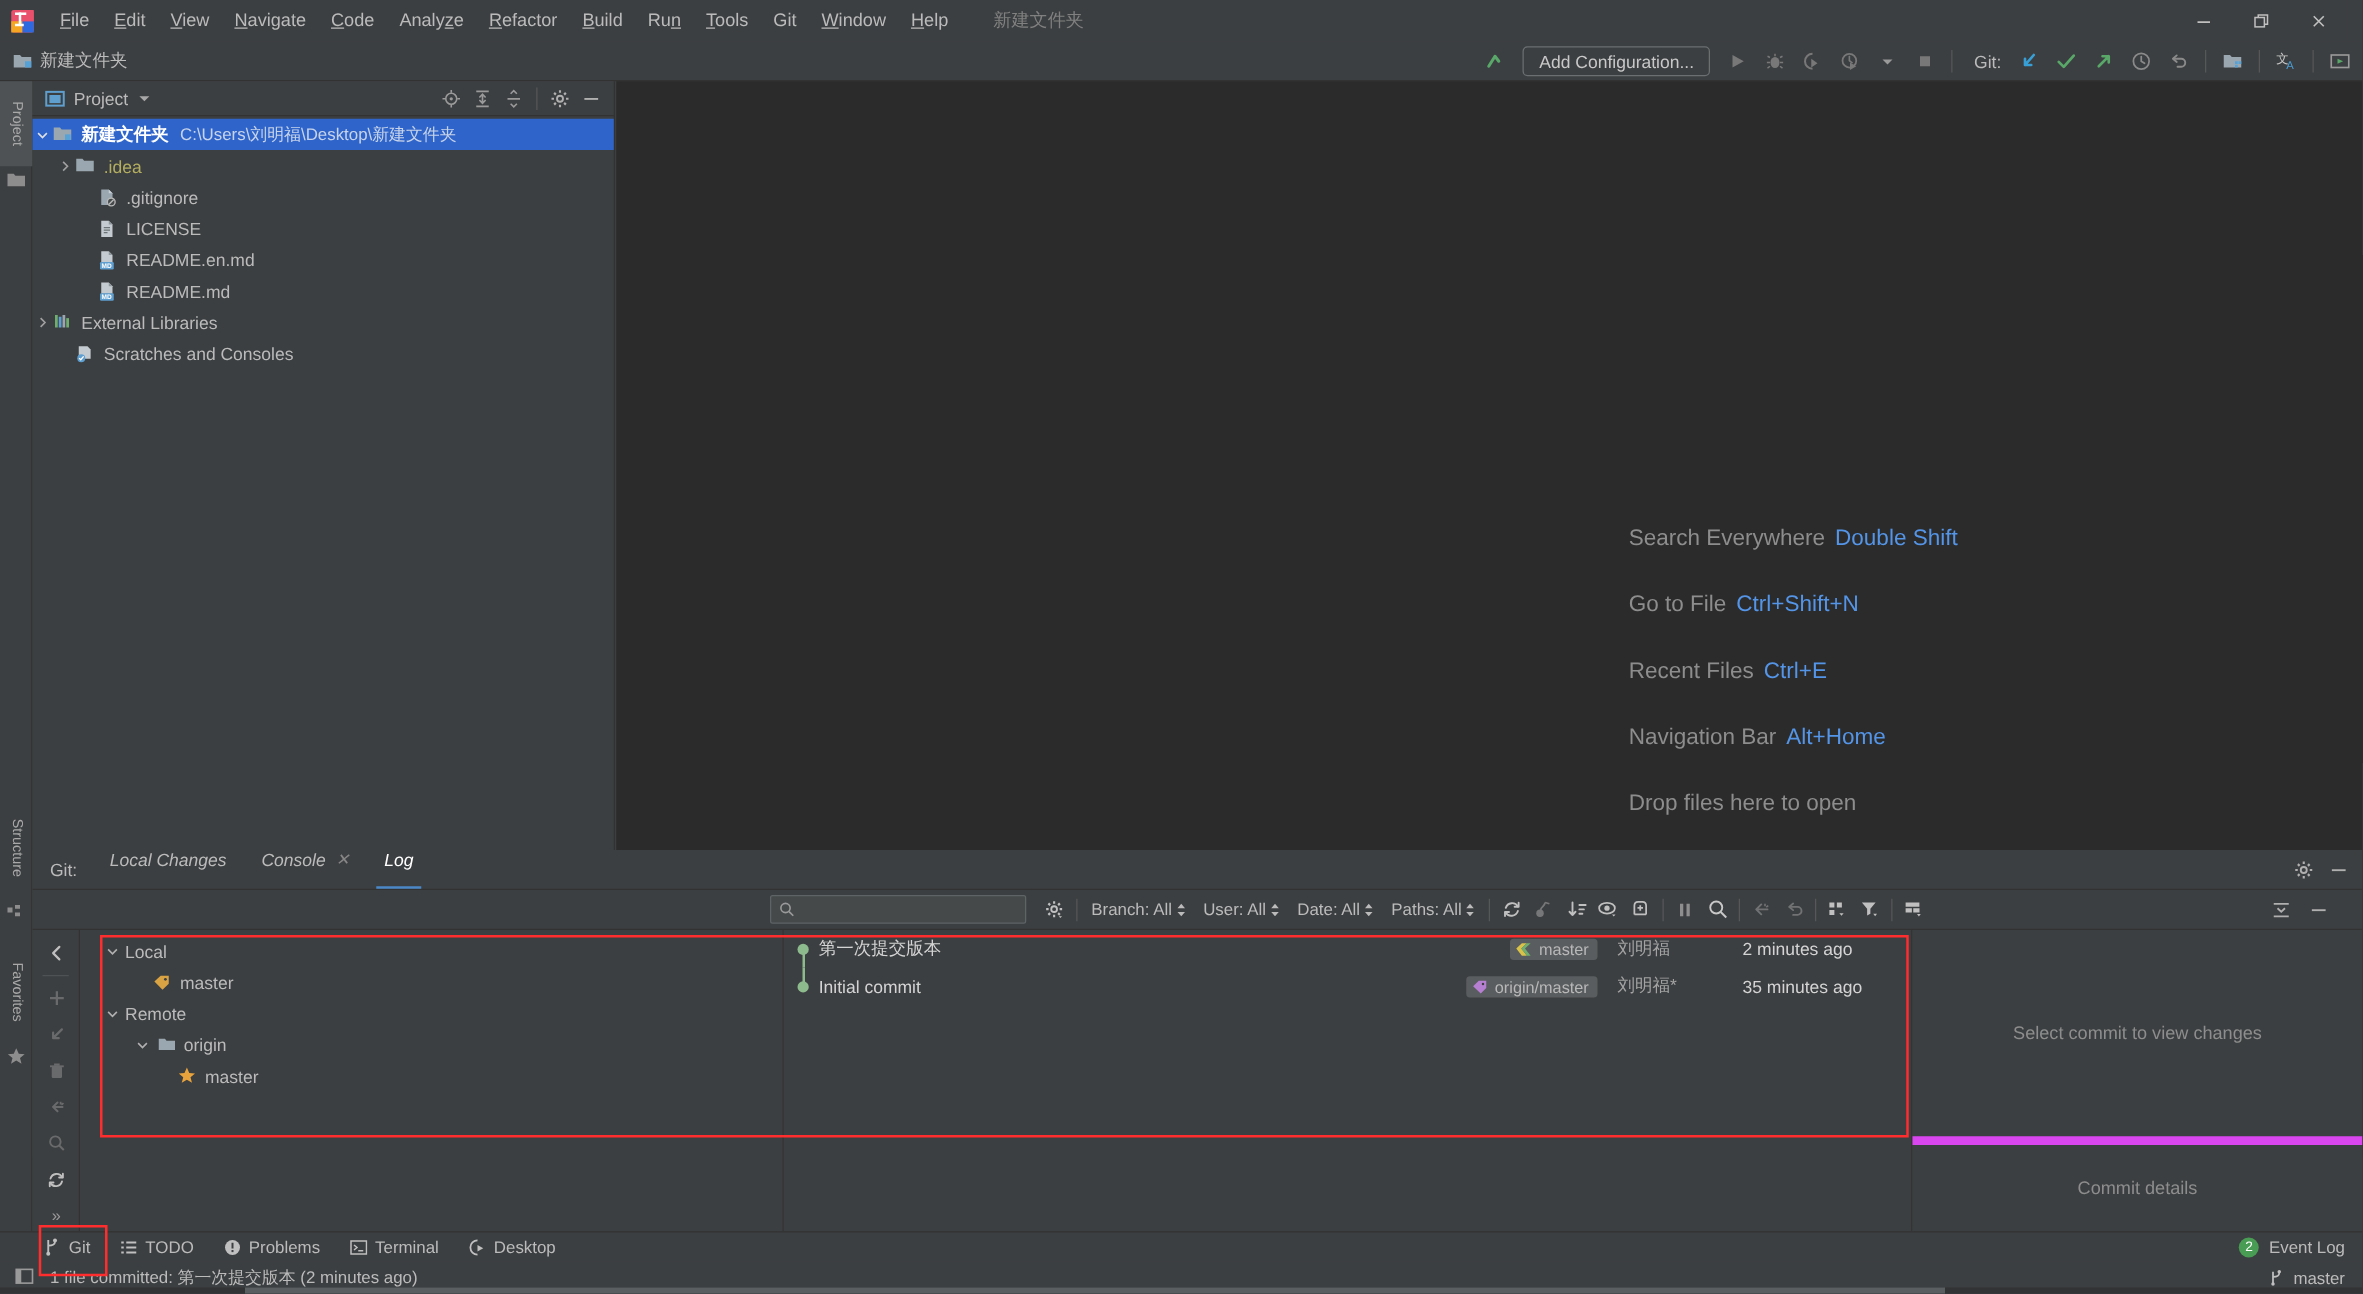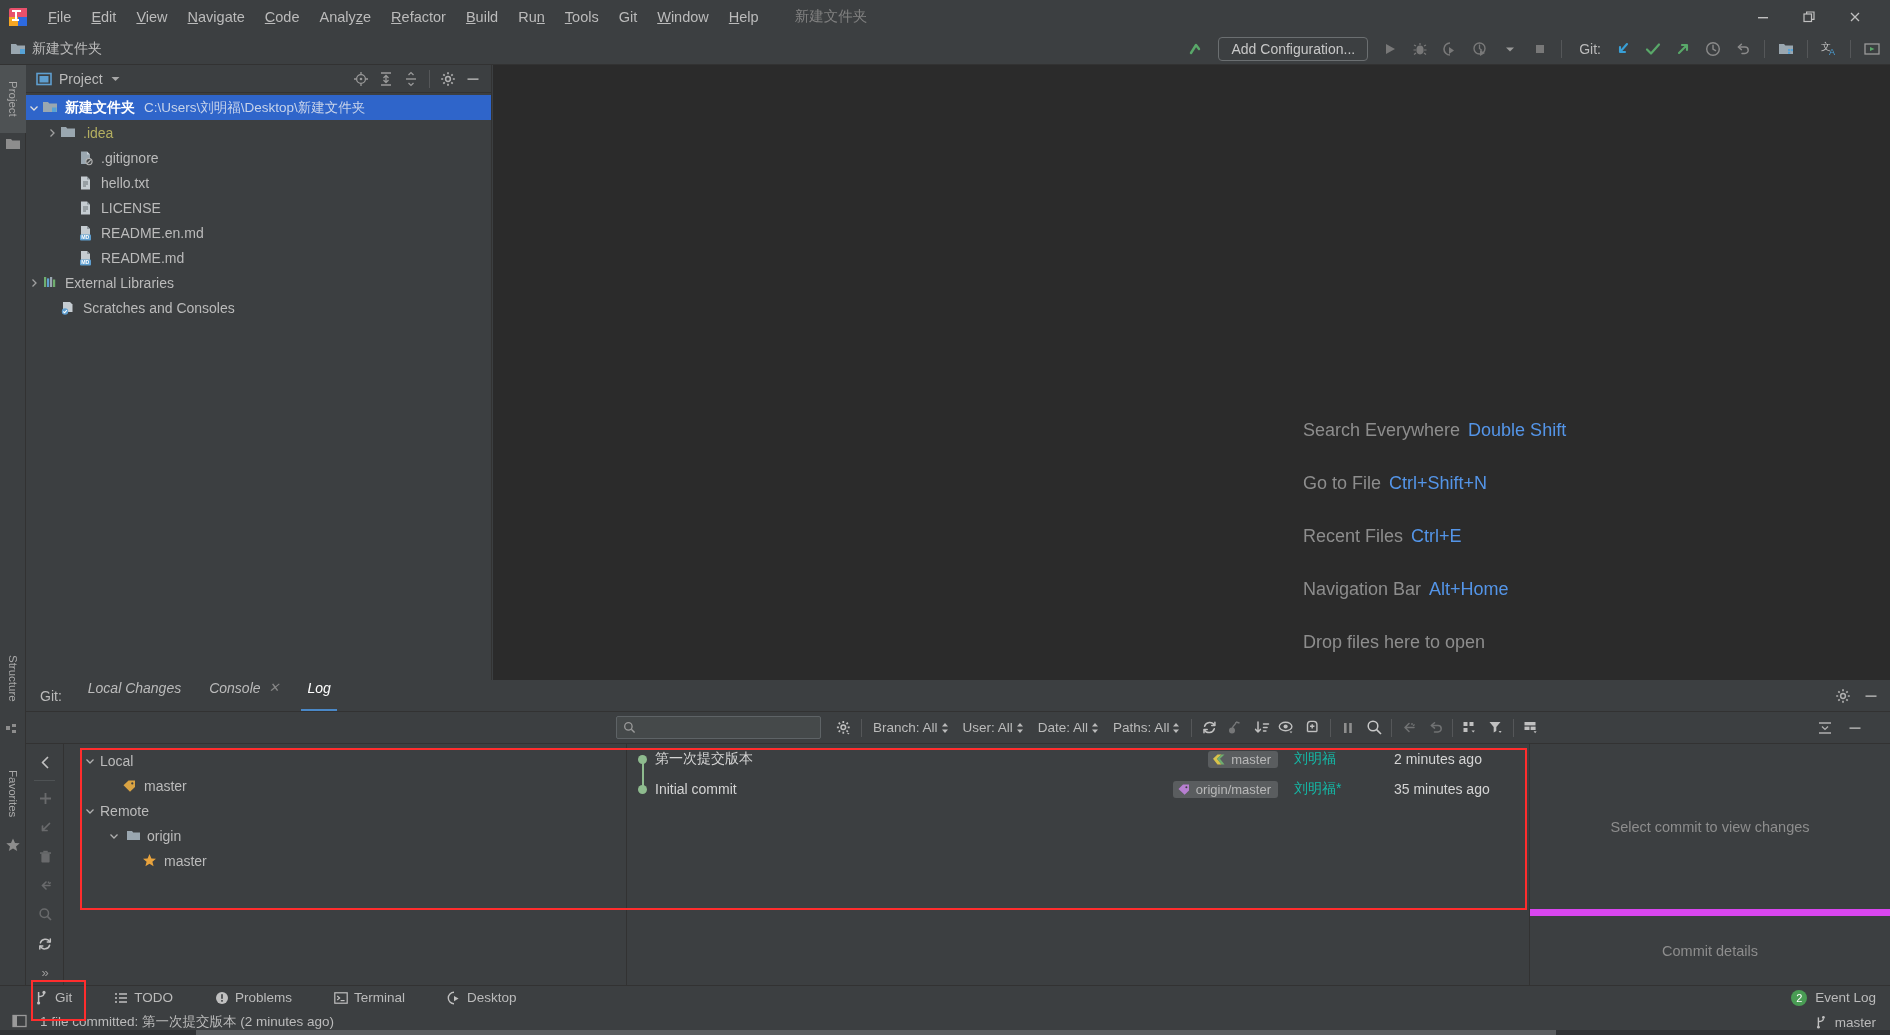--- a/index.html
+++ b/index.html
@@ -140,34 +140,34 @@
   .crow { height: 30px; display: flex; align-items: center; position: relative; padding-left: 8px; }
   .graph-col { width: 18px; position: relative; height: 30px; flex: 0 0 auto; }
   .gnode { position: absolute; left: 3px; top: 11px; width: 9px; height: 9px; border-radius: 50%; background: #8ebb8e; }
   .gline { position: absolute; left: 7px; top: 0; width: 2px; height: 30px; background: #8ebb8e; }
   .csubject { font-size: 14px; color: #d4d4d4; flex: 1; margin-left: 2px; }
   .ctag {
     display: inline-flex; align-items: center; gap: 5px; background: #5a5d5f;
     border-radius: 3px; padding: 1px 7px 1px 4px; font-size: 13px; color: #b8b8b8;
     margin-right: 16px;
   }
-  .cauthor { font-size: 14px; color: #14b8a6; width: 100px; text-align: left; }
+  .cauthor { font-size: 14px; color: #a3a3a3; width: 100px; text-align: left; }
   .cdate { font-size: 14px; color: #d4d4d4; width: 135px; text-align: left; }
 
   .details-pane { width: 360px; background: #3c3f41; position: relative; }
   .dp-top { height: 172px; display: flex; align-items: center; justify-content: center; border-bottom: 7px solid #d946ef; text-align: right; }
   .dp-bottom { position: absolute; top: 173px; left: 0; right: 0; bottom: 0; display: flex; align-items: center; justify-content: center; }
   .dp-text { font-size: 14.5px; color: #8d8d8d; }
 
   
   .botbar {
     position: absolute; left: 0; right: 0; bottom: 26px; height: 24px;
     background: #3c3f41; display: flex; align-items: center; border-top: 1px solid #323232;
   }
-  .bb-item { display: flex; align-items: center; gap: 6px; font-size: 13.5px; color: #bbbbbb; padding: 2px 11px; margin-left: 20px; }
+  .bb-item { display: flex; align-items: center; gap: 6px; font-size: 13.5px; color: #bbbbbb; padding: 2px 11px; margin-left: 2px; }
   .bb-item.first { margin-left: 24px; }
   .bb-right { margin-left: auto; display: flex; align-items: center; gap: 8px; padding-right: 14px; }
   .evt-badge {
     background: #499c54; color: #fff; border-radius: 50%; width: 16px; height: 16px;
     font-size: 11px; display: flex; align-items: center; justify-content: center;
   }
   .statusbar {
     position: absolute; left: 0; right: 0; bottom: 0; height: 26px;
     background: #3c3f41; display: flex; align-items: center; font-size: 13.5px; color: #bbbbbb;
   }
@@ -459,31 +459,20 @@
           <svg width="16" height="16" viewBox="0 0 16 16">
             <path d="M3 1.5h6l3 3V14H3z" fill="#9aa7b0"></path>
               <path d="M9 1.5v3h3z" fill="#c8d0d6"></path>
             <circle cx="11" cy="11.6" r="3.1" fill="#45494a" stroke="#b8b8b8" stroke-width="1.1"></circle>
             <path d="M9 13.6 L13 9.6" stroke="#b8b8b8" stroke-width="1.1"></path>
           </svg>
         </span>
         <span class="tlabel">.gitignore</span>
       </div>
 
-      <div class="trow" style="padding-left:36px;">
-        <span class="chev"></span>
-        <span class="ticon">
-          <svg width="16" height="16" viewBox="0 0 16 16">
-            <path d="M3 1.5h6l3 3V14.5H3z" fill="#c5ccd1"></path>
-              <path d="M9 1.5v3h3z" fill="#8e979d"></path>
-            <path d="M5 7h5M5 9h5M5 11h3" stroke="#6b7377" stroke-width="1"></path>
-          </svg>
-        </span>
-        <span class="tlabel">hello.txt</span>
-      </div>
 
       <div class="trow" style="padding-left:36px;">
         <span class="chev"></span>
         <span class="ticon">
           <svg width="16" height="16" viewBox="0 0 16 16">
             <path d="M3 1.5h6l3 3V14.5H3z" fill="#c5ccd1"></path>
               <path d="M9 1.5v3h3z" fill="#8e979d"></path>
             <path d="M5 7h5M5 9h5M5 11h3" stroke="#6b7377" stroke-width="1"></path>
           </svg>
         </span>

